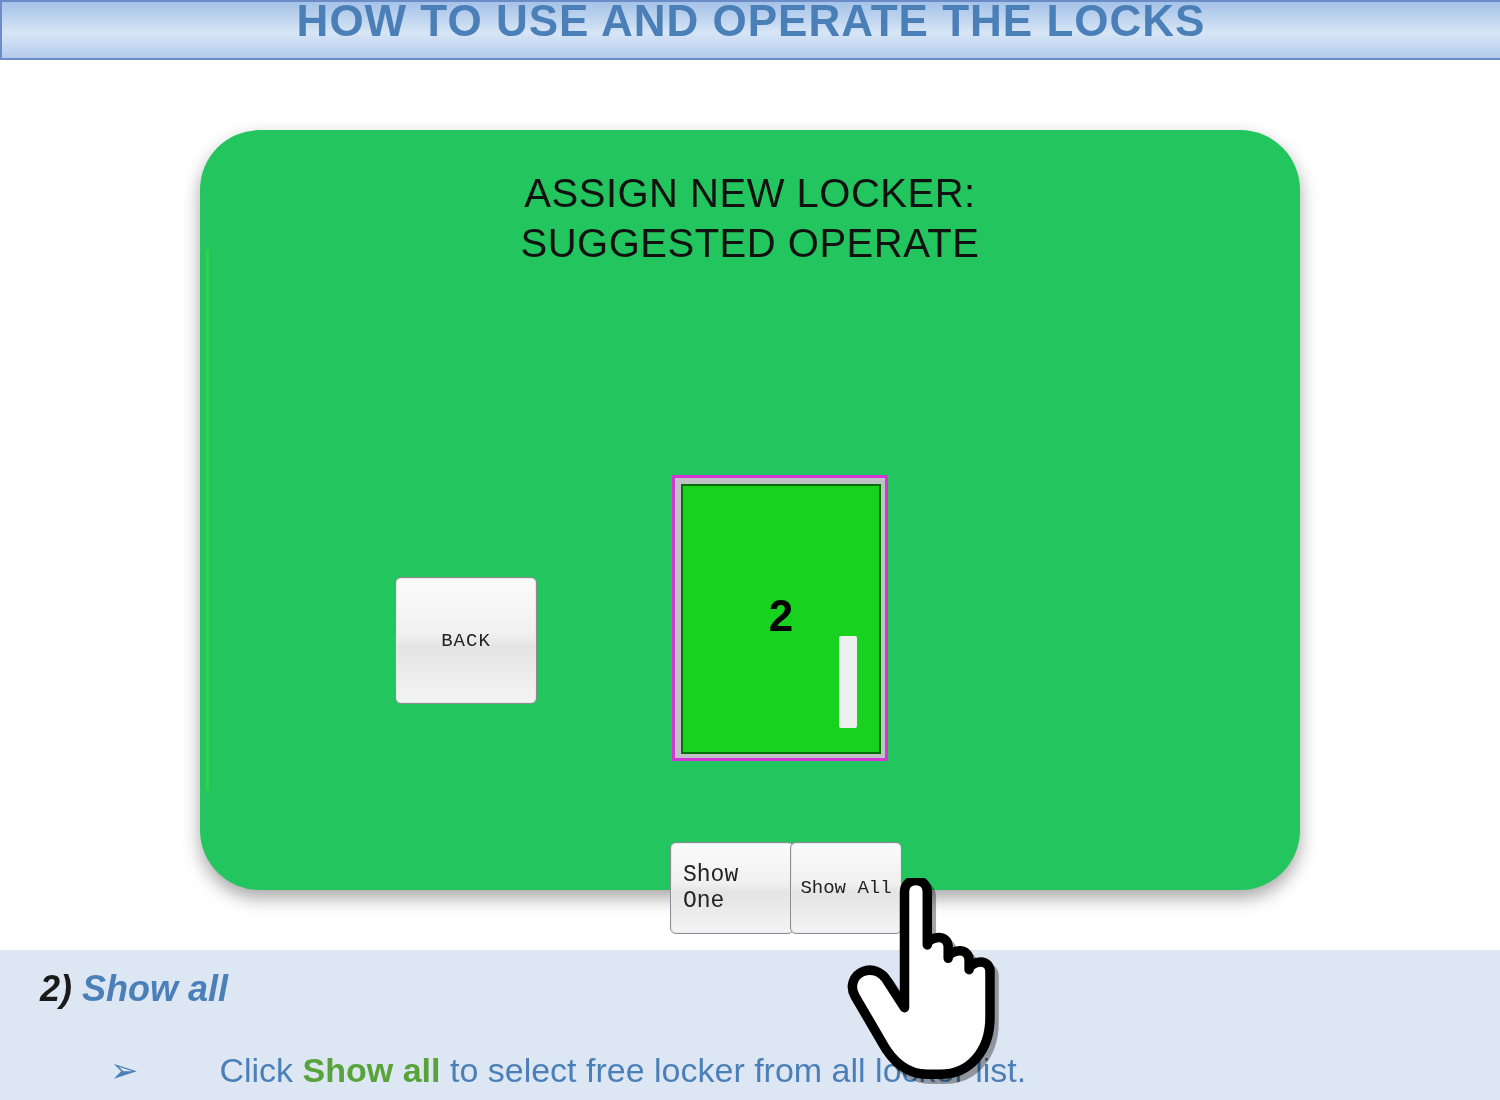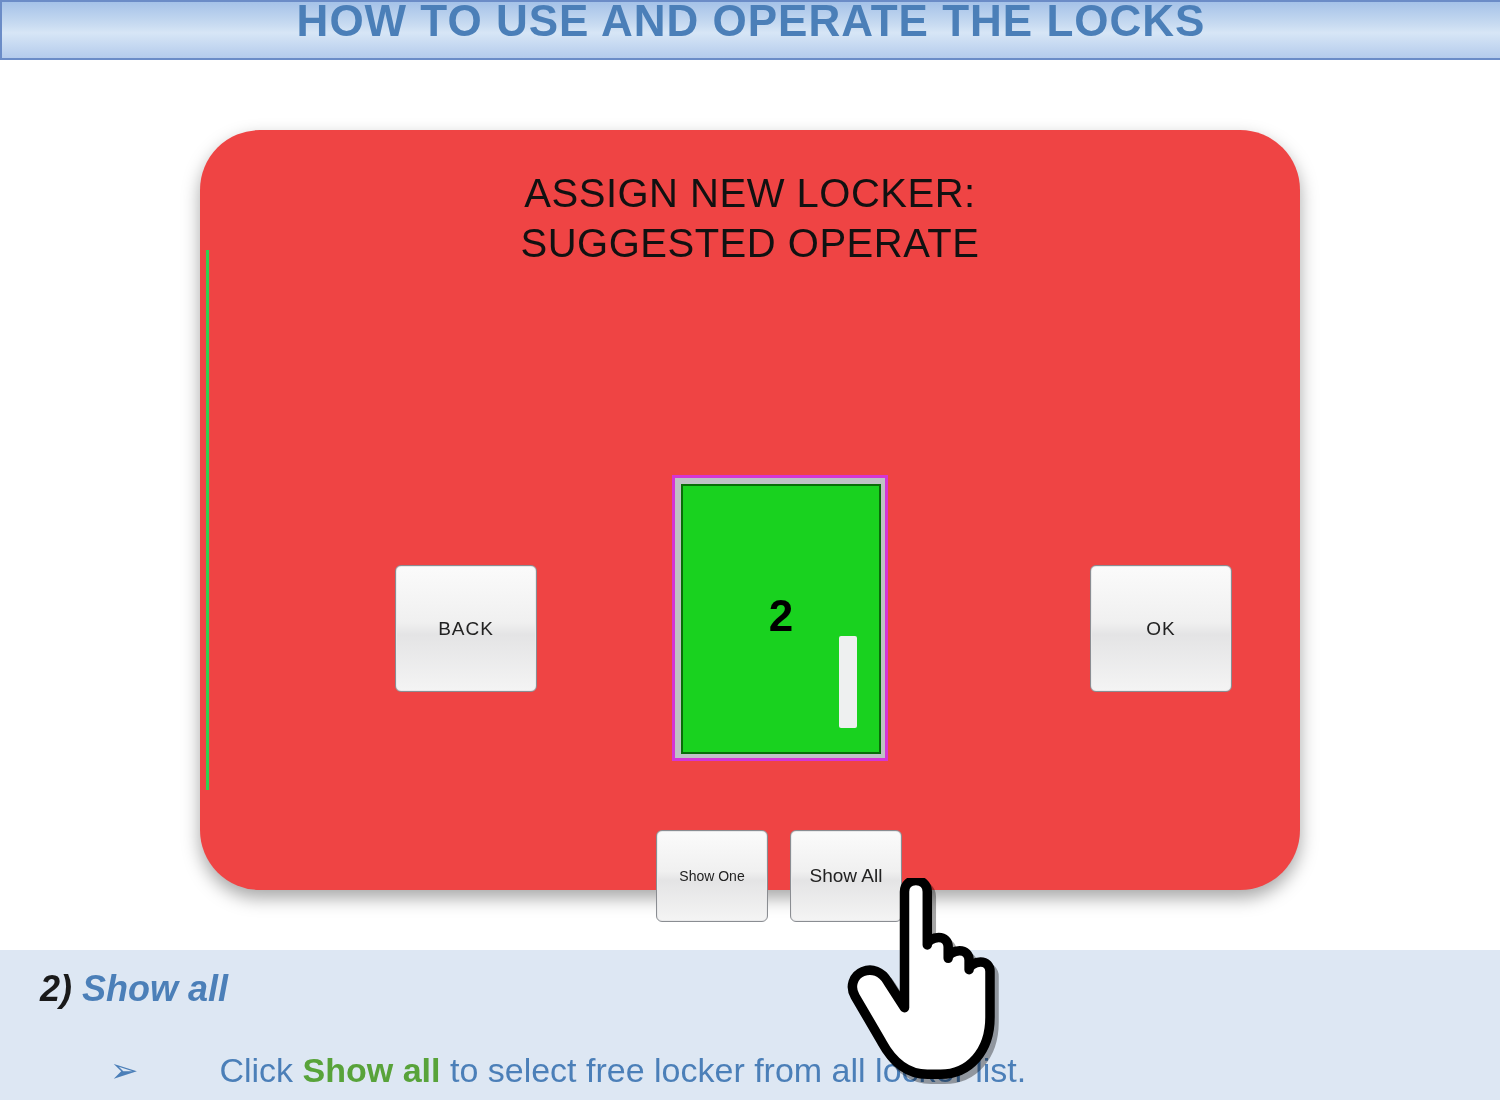--- a/index.html
+++ b/index.html
@@ -34,21 +34,21 @@
     position: relative;
     width: 1100px;
     height: 760px;
     margin: 70px auto 0 auto;
   }
   .panel {
     position: absolute;
     left: 0; top: 0;
     width: 1100px;
     height: 760px;
-    background: #ef4444;
+    background: #22c55e;
     border-radius: 60px;
     box-shadow: 0 8px 18px rgba(0,0,0,0.35);
   }
   .panel .green-edge {
     position: absolute;
     left: 6px;
     top: 120px;
     width: 3px;
     height: 540px;
     background: #2fd24f;
@@ -67,26 +67,27 @@
   
   .push-btn {
     position: absolute;
     background: linear-gradient(to bottom, #fbfbfb 0%, #f0f0f0 45%, #e4e4e5 55%, #f4f4f4 100%);
     border: 1px solid #8a8d92;
     border-radius: 6px;
     box-shadow: 0 0 0 1px #e9e9ea inset;
     display: flex;
     align-items: center;
     justify-content: center;
-    font-family: Liberation Sans, sans-serif;
+    font-family: Liberation Mono, monospace;
     color: #222;
+    margin-top: 12px;
   }
   .btn-back  { left: 195px; top: 435px; width: 140px; height: 125px; font-size: 19px; letter-spacing: 1px; }
   .btn-ok    { left: 890px; top: 435px; width: 140px; height: 125px; font-size: 19px; letter-spacing: 1px; }
-  .btn-one   { left: 456px; top: 700px; width: 110px; height: 90px;  font-size: 14px; }
+  .btn-one   { left: 470px; top: 700px; width: 110px; height: 90px;  font-size: 23px; padding-left: 12px; }
   .btn-all   { left: 590px; top: 700px; width: 110px; height: 90px;  font-size: 19px; text-align:center; }
 
   
   .locker-frame {
     position: absolute;
     left: 472px;
     top: 345px;
     width: 210px;
     height: 280px;
     border: 3px solid #d535d5;
@@ -178,23 +179,20 @@
 
     <div class="panel-title">
       <span>ASSIGN NEW LOCKER:</span><br>
       <span>SUGGESTED OPERATE</span>
     </div>
 
     <div class="push-btn btn-back">
       <span>BACK</span>
     </div>
 
-    <div class="push-btn btn-ok">
-      <span>OK</span>
-    </div>
 
     <div class="locker-frame">
       <div class="locker">
         <div class="locker-number">2</div>
         <div class="locker-handle"></div>
       </div>
     </div>
 
     <div class="push-btn btn-one">
       <span>Show One</span>

